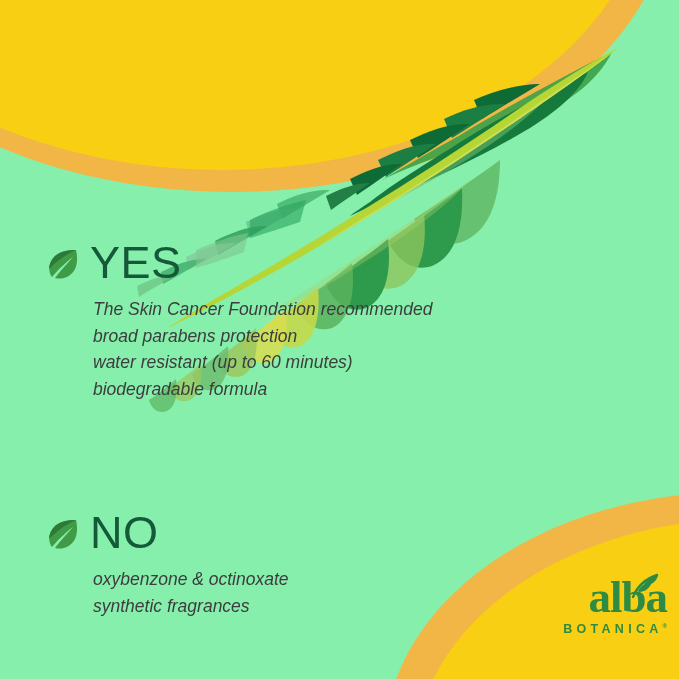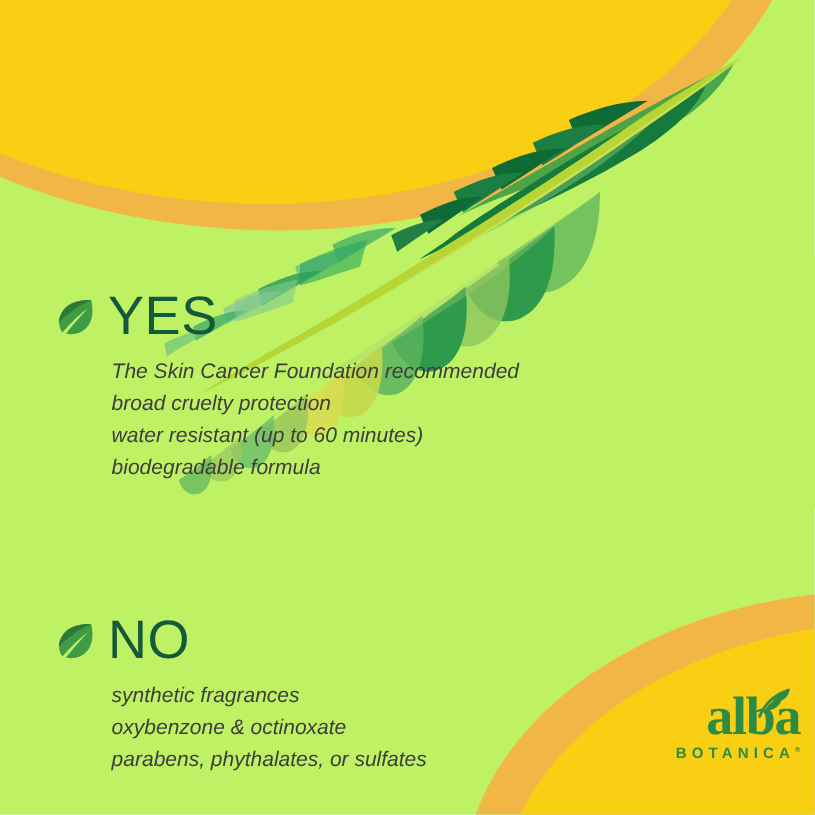--- a/index.html
+++ b/index.html
@@ -3,21 +3,21 @@
 <meta charset="utf-8">
 <style>
   * { margin:0; padding:0; box-sizing:border-box; }
   html,body { width:679px; height:679px; }
   body {
     background:#ffffff;
     font-family:"Liberation Sans", sans-serif;
     overflow:hidden;
     position:relative;
   }
-  .stage { position:absolute; inset:0; width:679px; height:679px; overflow:hidden; background:#bef264; }
+  .stage { position:absolute; inset:0; width:679px; height:679px; overflow:hidden; background:#86efac; }
 
   
   .deco-layer { position:absolute; inset:0; width:679px; height:679px; }
 
   
   .content { position:absolute; inset:0; }
 
   .section { position:absolute; }
   #yes-section { left:46px; top:236px; }
   #no-section  { left:46px; top:494px;margin-top:12px; }
@@ -177,40 +177,39 @@
         <svg class="leaf-icon" viewBox="0 0 34 34">
           <path d="M30,3 C30,3 17,2 9,9 C2,15 2,25 6,30 C11,24 19,16 27,10
                    C21,17 14,24 9,31 C16,33 25,30 29,22 C33,14 30,3 30,3 Z" fill="#3f9b46"></path>
           <path d="M30,3 C30,3 17,2 9,9 C5,13 3,18 3,22 C8,17 16,10 24,6
                    C27,4 30,3 30,3 Z" fill="#2d7a37"></path>
         </svg>
         <span class="head-word">YES</span>
       </div>
       <ul class="bullet-list">
         <li>The Skin Cancer Foundation recommended</li>
-        <li>broad cruelty protection</li>
+        <li>broad parabens protection</li>
         <li>water resistant (up to 60 minutes)</li>
         <li>biodegradable formula</li>
       </ul>
     </div>
 
     <div class="section" id="no-section">
       <div class="head-row">
         <svg class="leaf-icon" viewBox="0 0 34 34">
           <path d="M30,3 C30,3 17,2 9,9 C2,15 2,25 6,30 C11,24 19,16 27,10
                    C21,17 14,24 9,31 C16,33 25,30 29,22 C33,14 30,3 30,3 Z" fill="#3f9b46"></path>
           <path d="M30,3 C30,3 17,2 9,9 C5,13 3,18 3,22 C8,17 16,10 24,6
                    C27,4 30,3 30,3 Z" fill="#2d7a37"></path>
         </svg>
         <span class="head-word">NO</span>
       </div>
       <ul class="bullet-list">
+        <li>oxybenzone &amp; octinoxate</li>
         <li>synthetic fragrances</li>
-        <li>oxybenzone &amp; octinoxate</li>
-        <li>parabens, phythalates, or sulfates</li>
       </ul>
     </div>
 
     <div id="brand-logo">
       <div class="logo-word-row">
         <span class="logo-word">alba</span>
         <svg class="logo-sprig" viewBox="0 0 30 26">
           <path d="M4,24 C8,14 16,6 28,2" stroke="#2e8b44" stroke-width="2.4" fill="none" stroke-linecap="round"></path>
           <path d="M15,11 C19,5 25,2 29,2 C28,8 23,12 16,12 Z" fill="#2e8b44"></path>
           <path d="M9,18 C12,12 18,9 23,9 C21,15 16,19 10,19 Z" fill="#2e8b44"></path>

